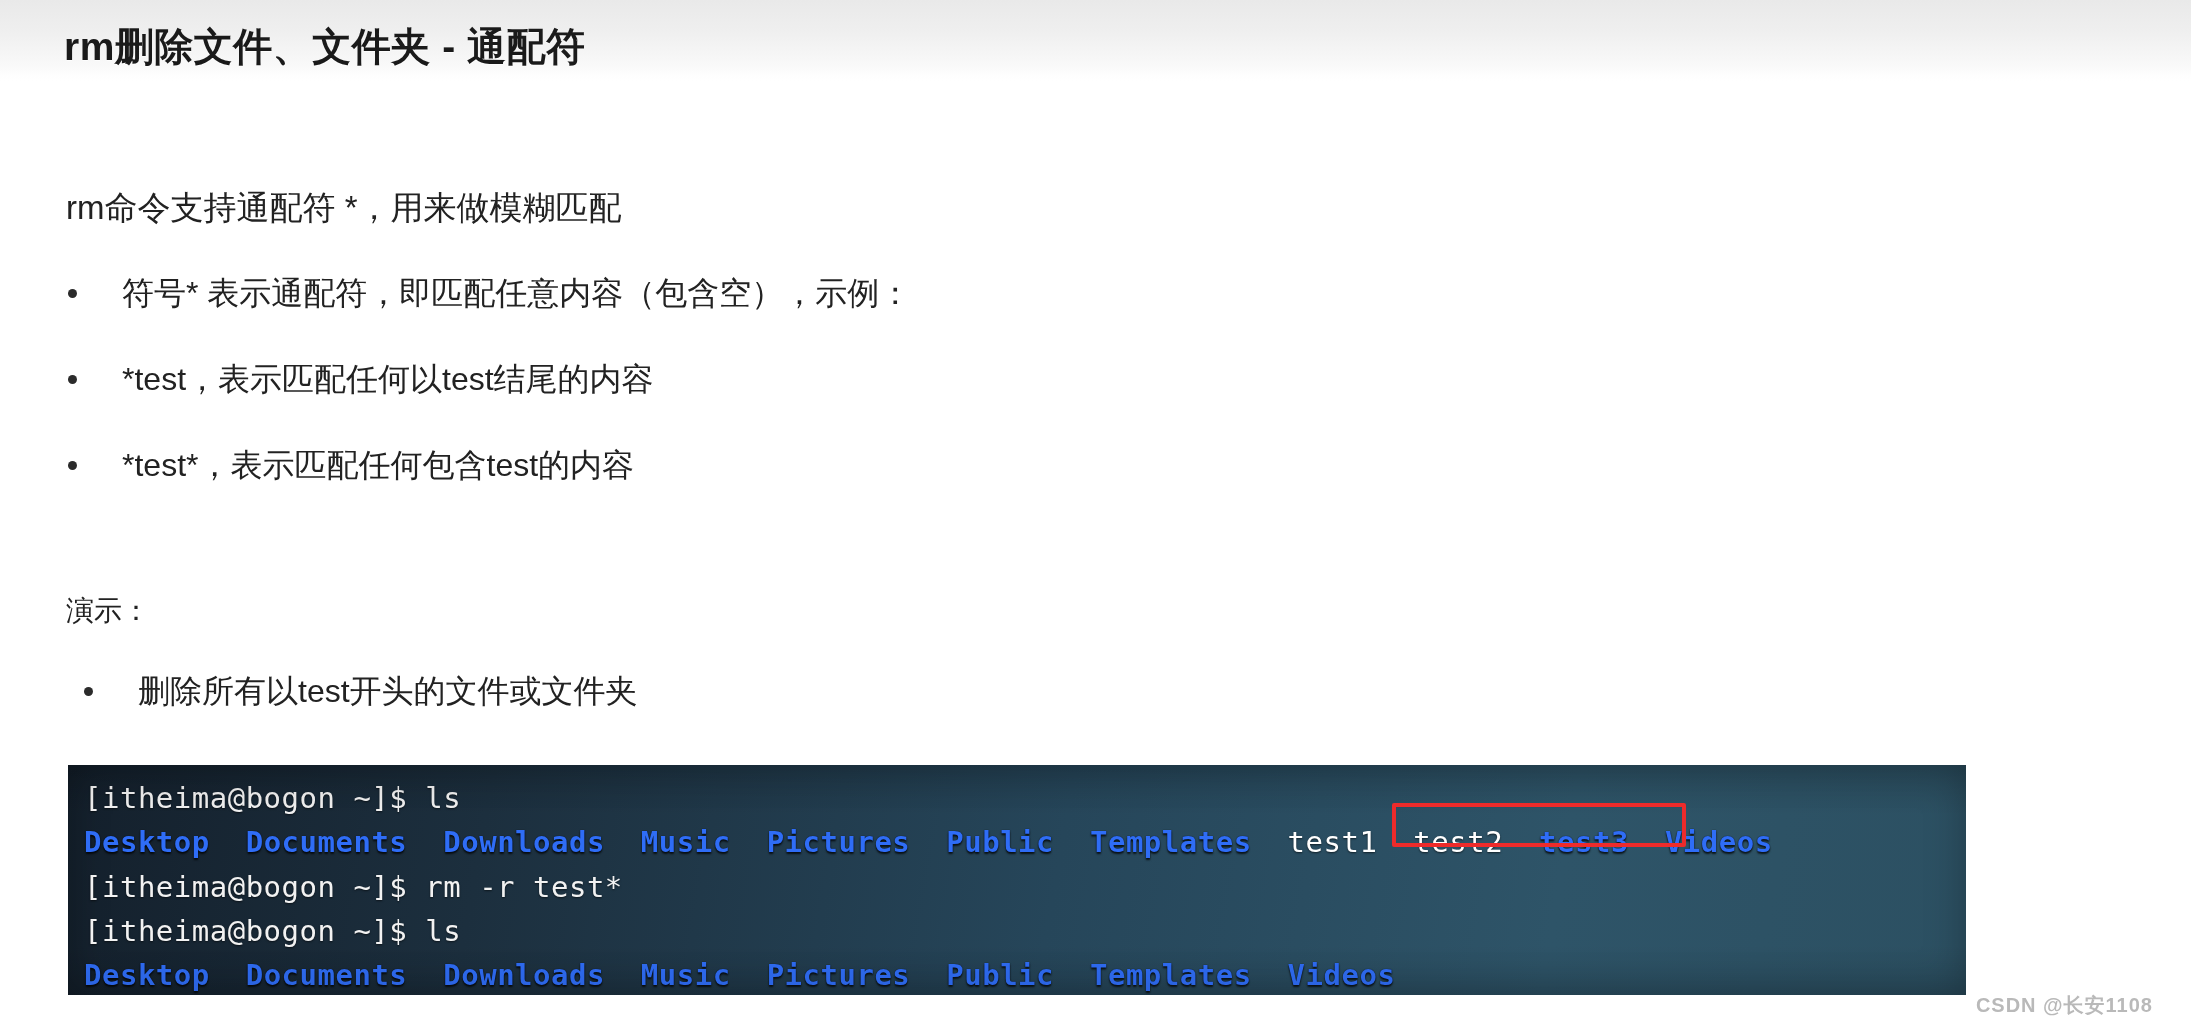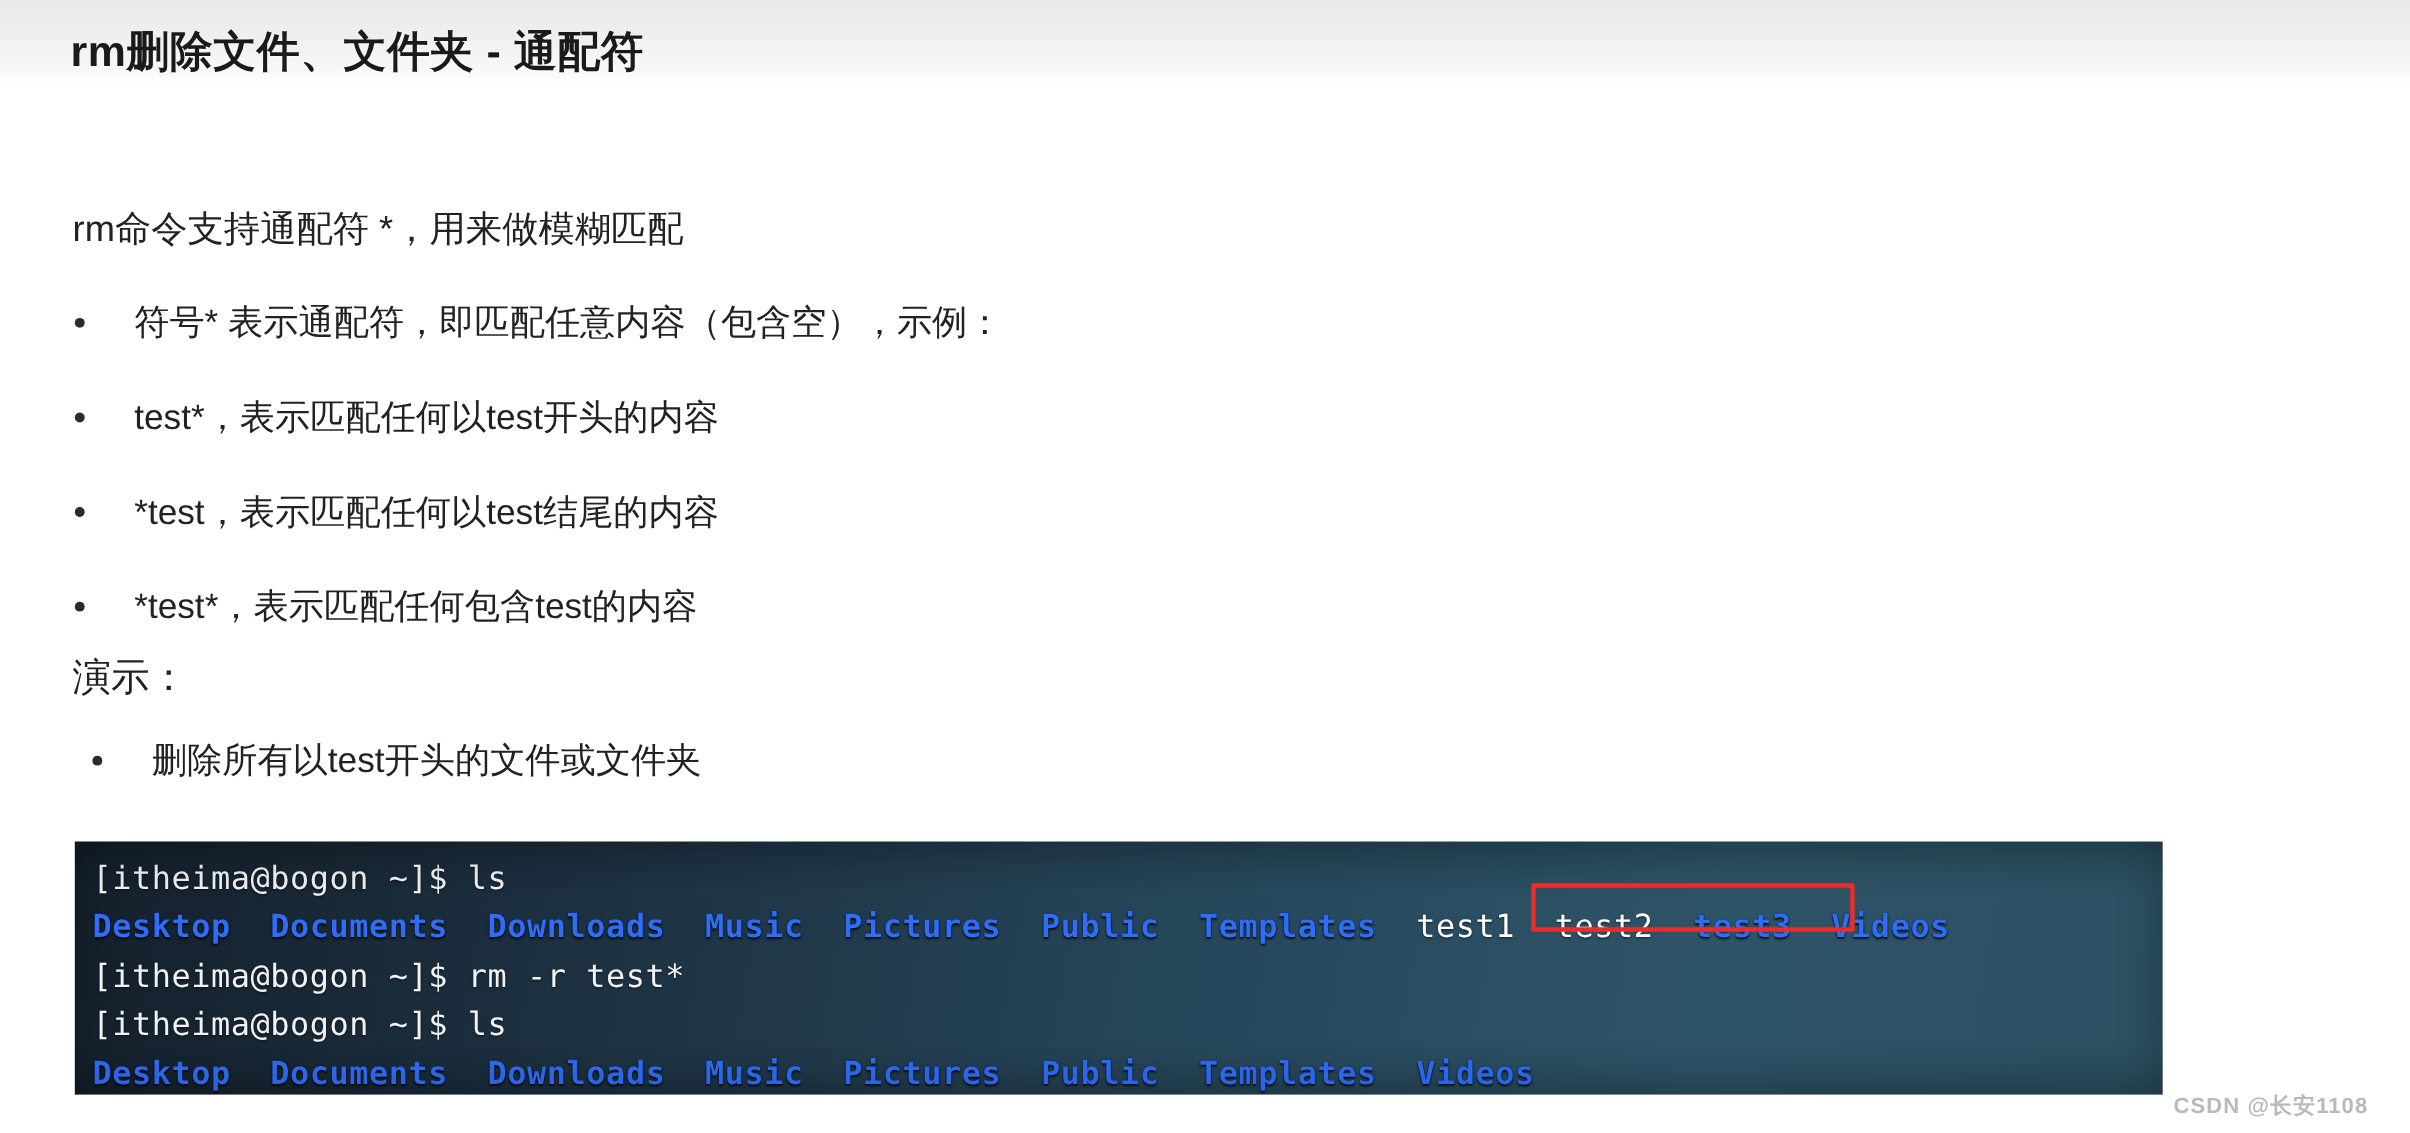--- a/index.html
+++ b/index.html
@@ -84,21 +84,21 @@
     width: 9px;
     height: 9px;
     margin-top: -4px;
     border-radius: 50%;
     background: #2b2b2b;
   }
   .section-label {
     position: absolute;
     left: 66px;
     top: 492px;
-    font-size: 35px;
+    font-size: 28px;
     color: #222;
     white-space: nowrap;
   }
   .demo-bullet {
     position: absolute;
     left: 16px;
     top: 548px;
     width: 2191px;
     height: 86px;
   }
@@ -188,24 +188,20 @@
 
   <div class="lead">rm命令支持通配符 *，用来做模糊匹配</div>
 
   <div class="bullet-list">
 
     <div class="bullet">
       <span class="dot"></span>
       <span>符号* 表示通配符，即匹配任意内容（包含空），示例：</span>
     </div>
 
-    <div class="bullet">
-      <span class="dot"></span>
-      <span>test*，表示匹配任何以test开头的内容</span>
-    </div>
 
     <div class="bullet">
       <span class="dot"></span>
       <span>*test，表示匹配任何以test结尾的内容</span>
     </div>
 
     <div class="bullet">
       <span class="dot"></span>
       <span>*test*，表示匹配任何包含test的内容</span>
     </div>

